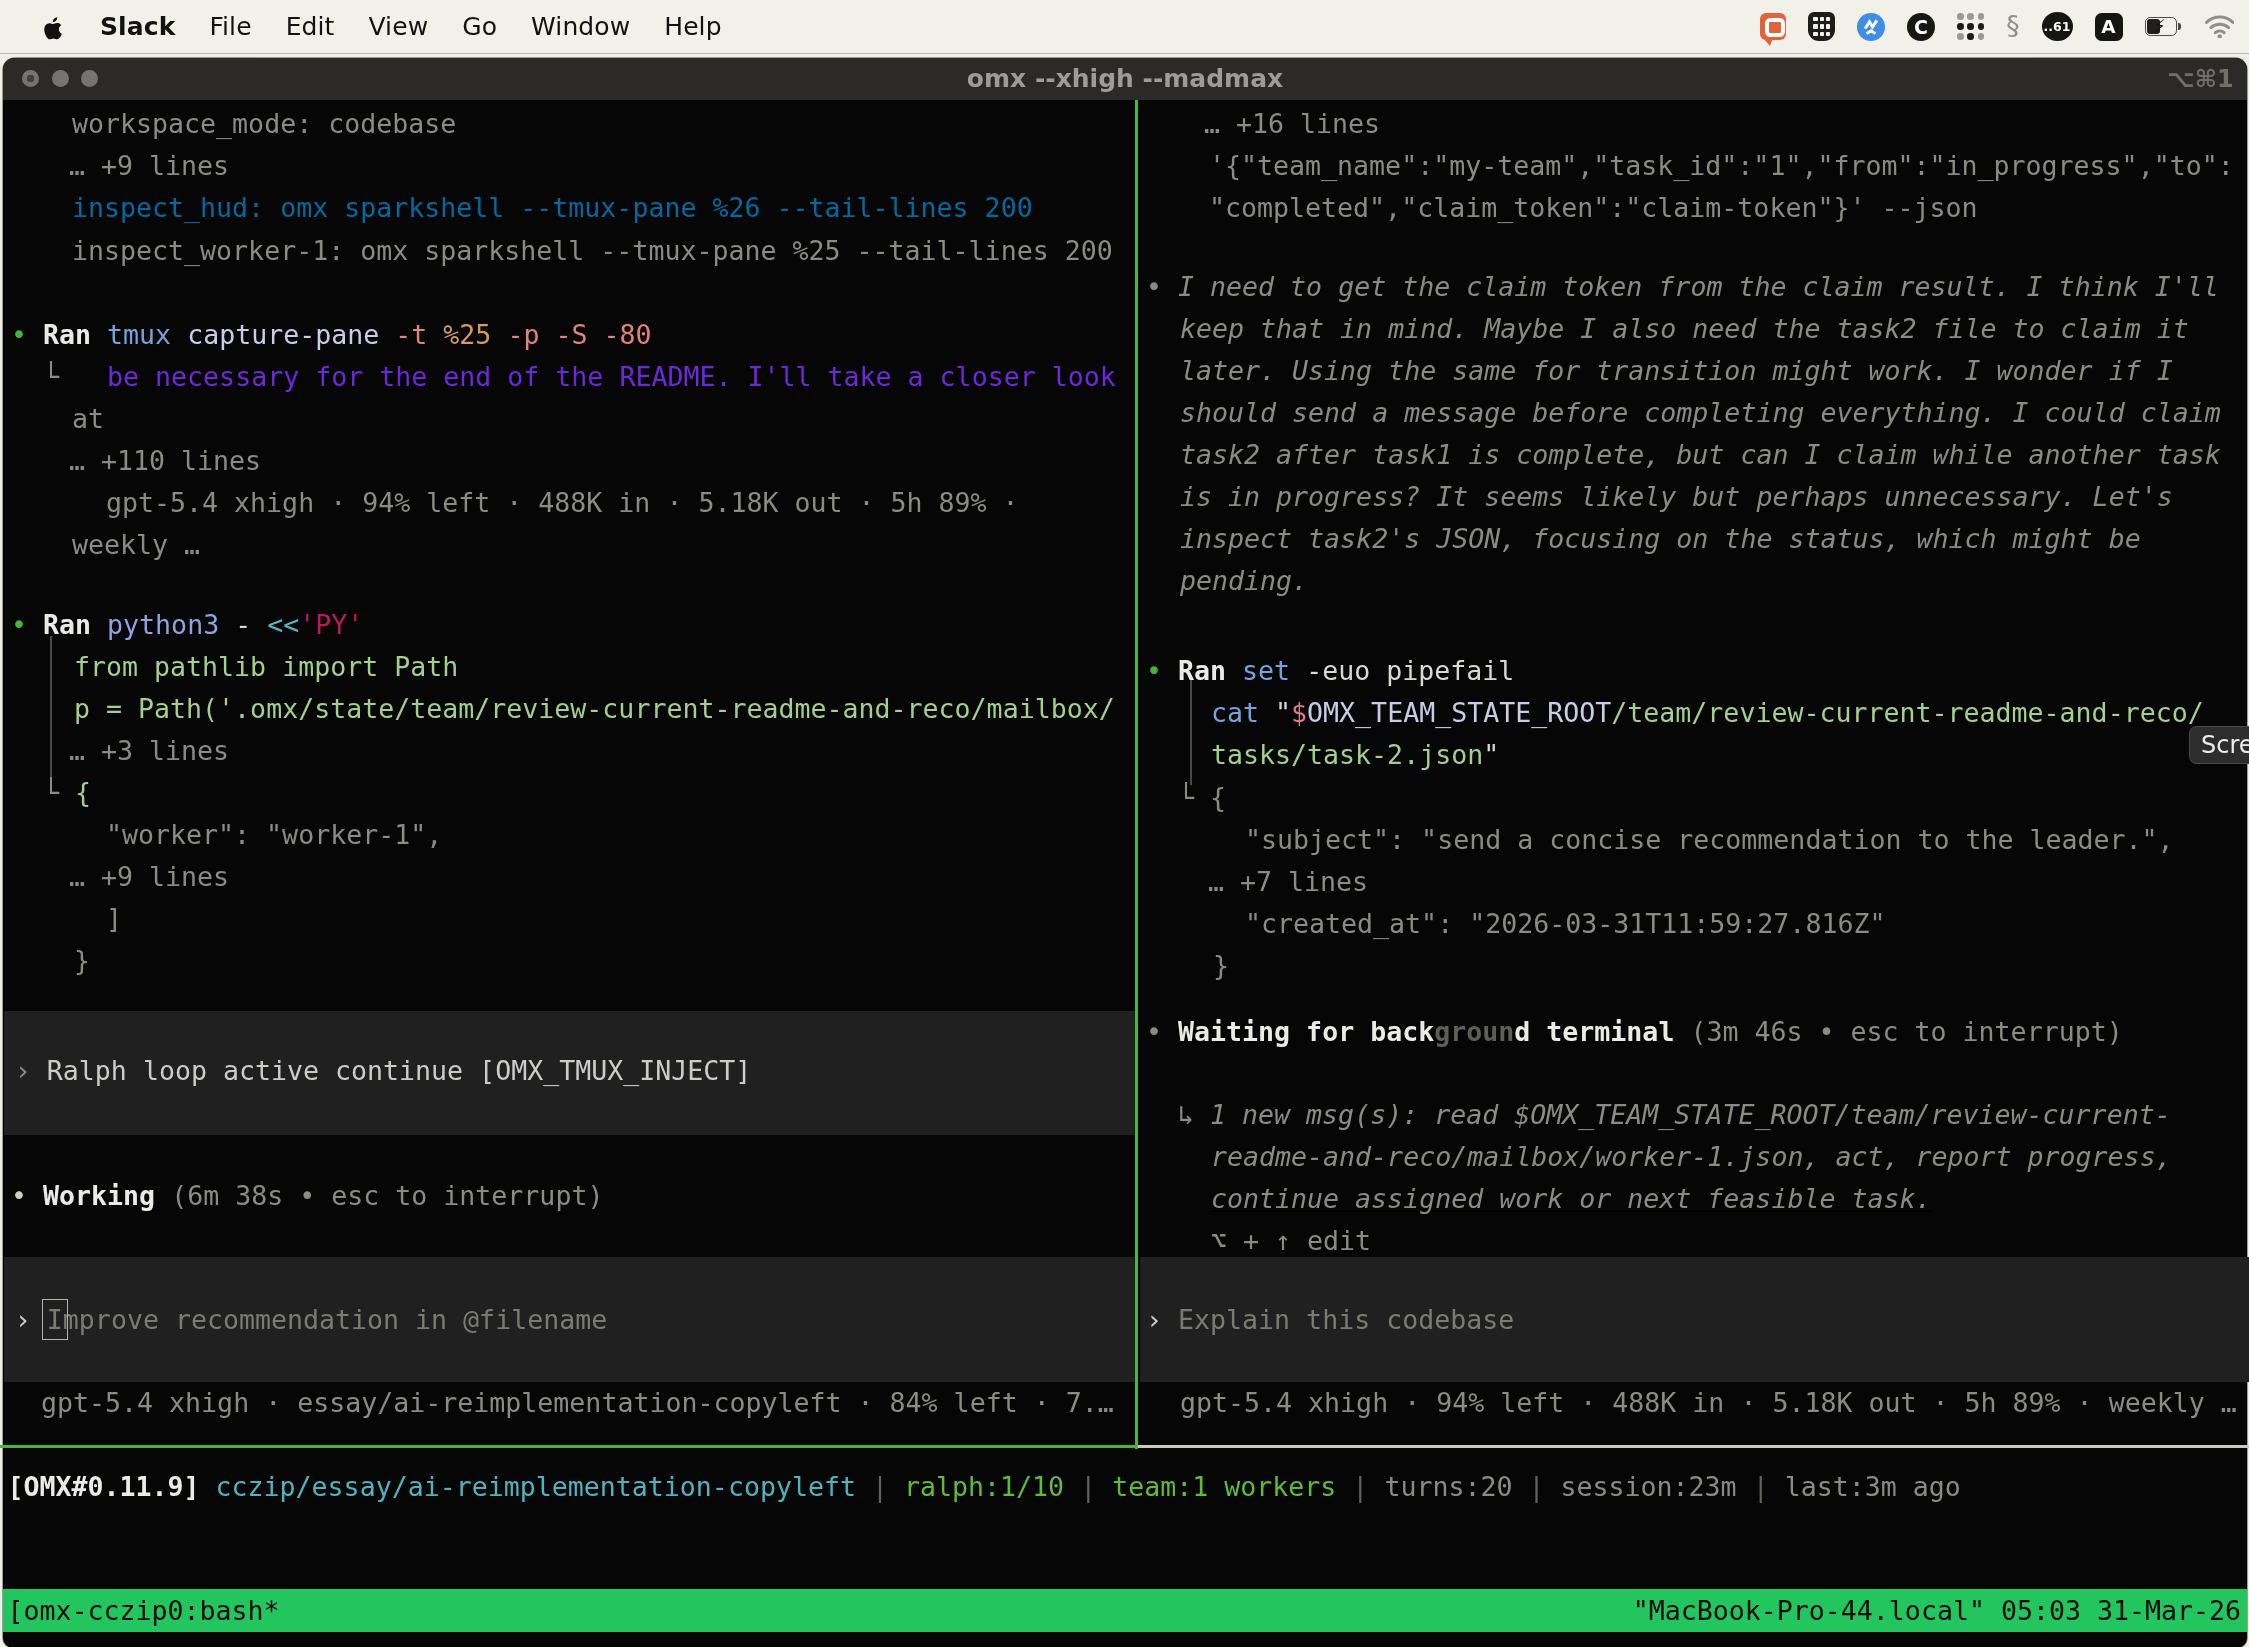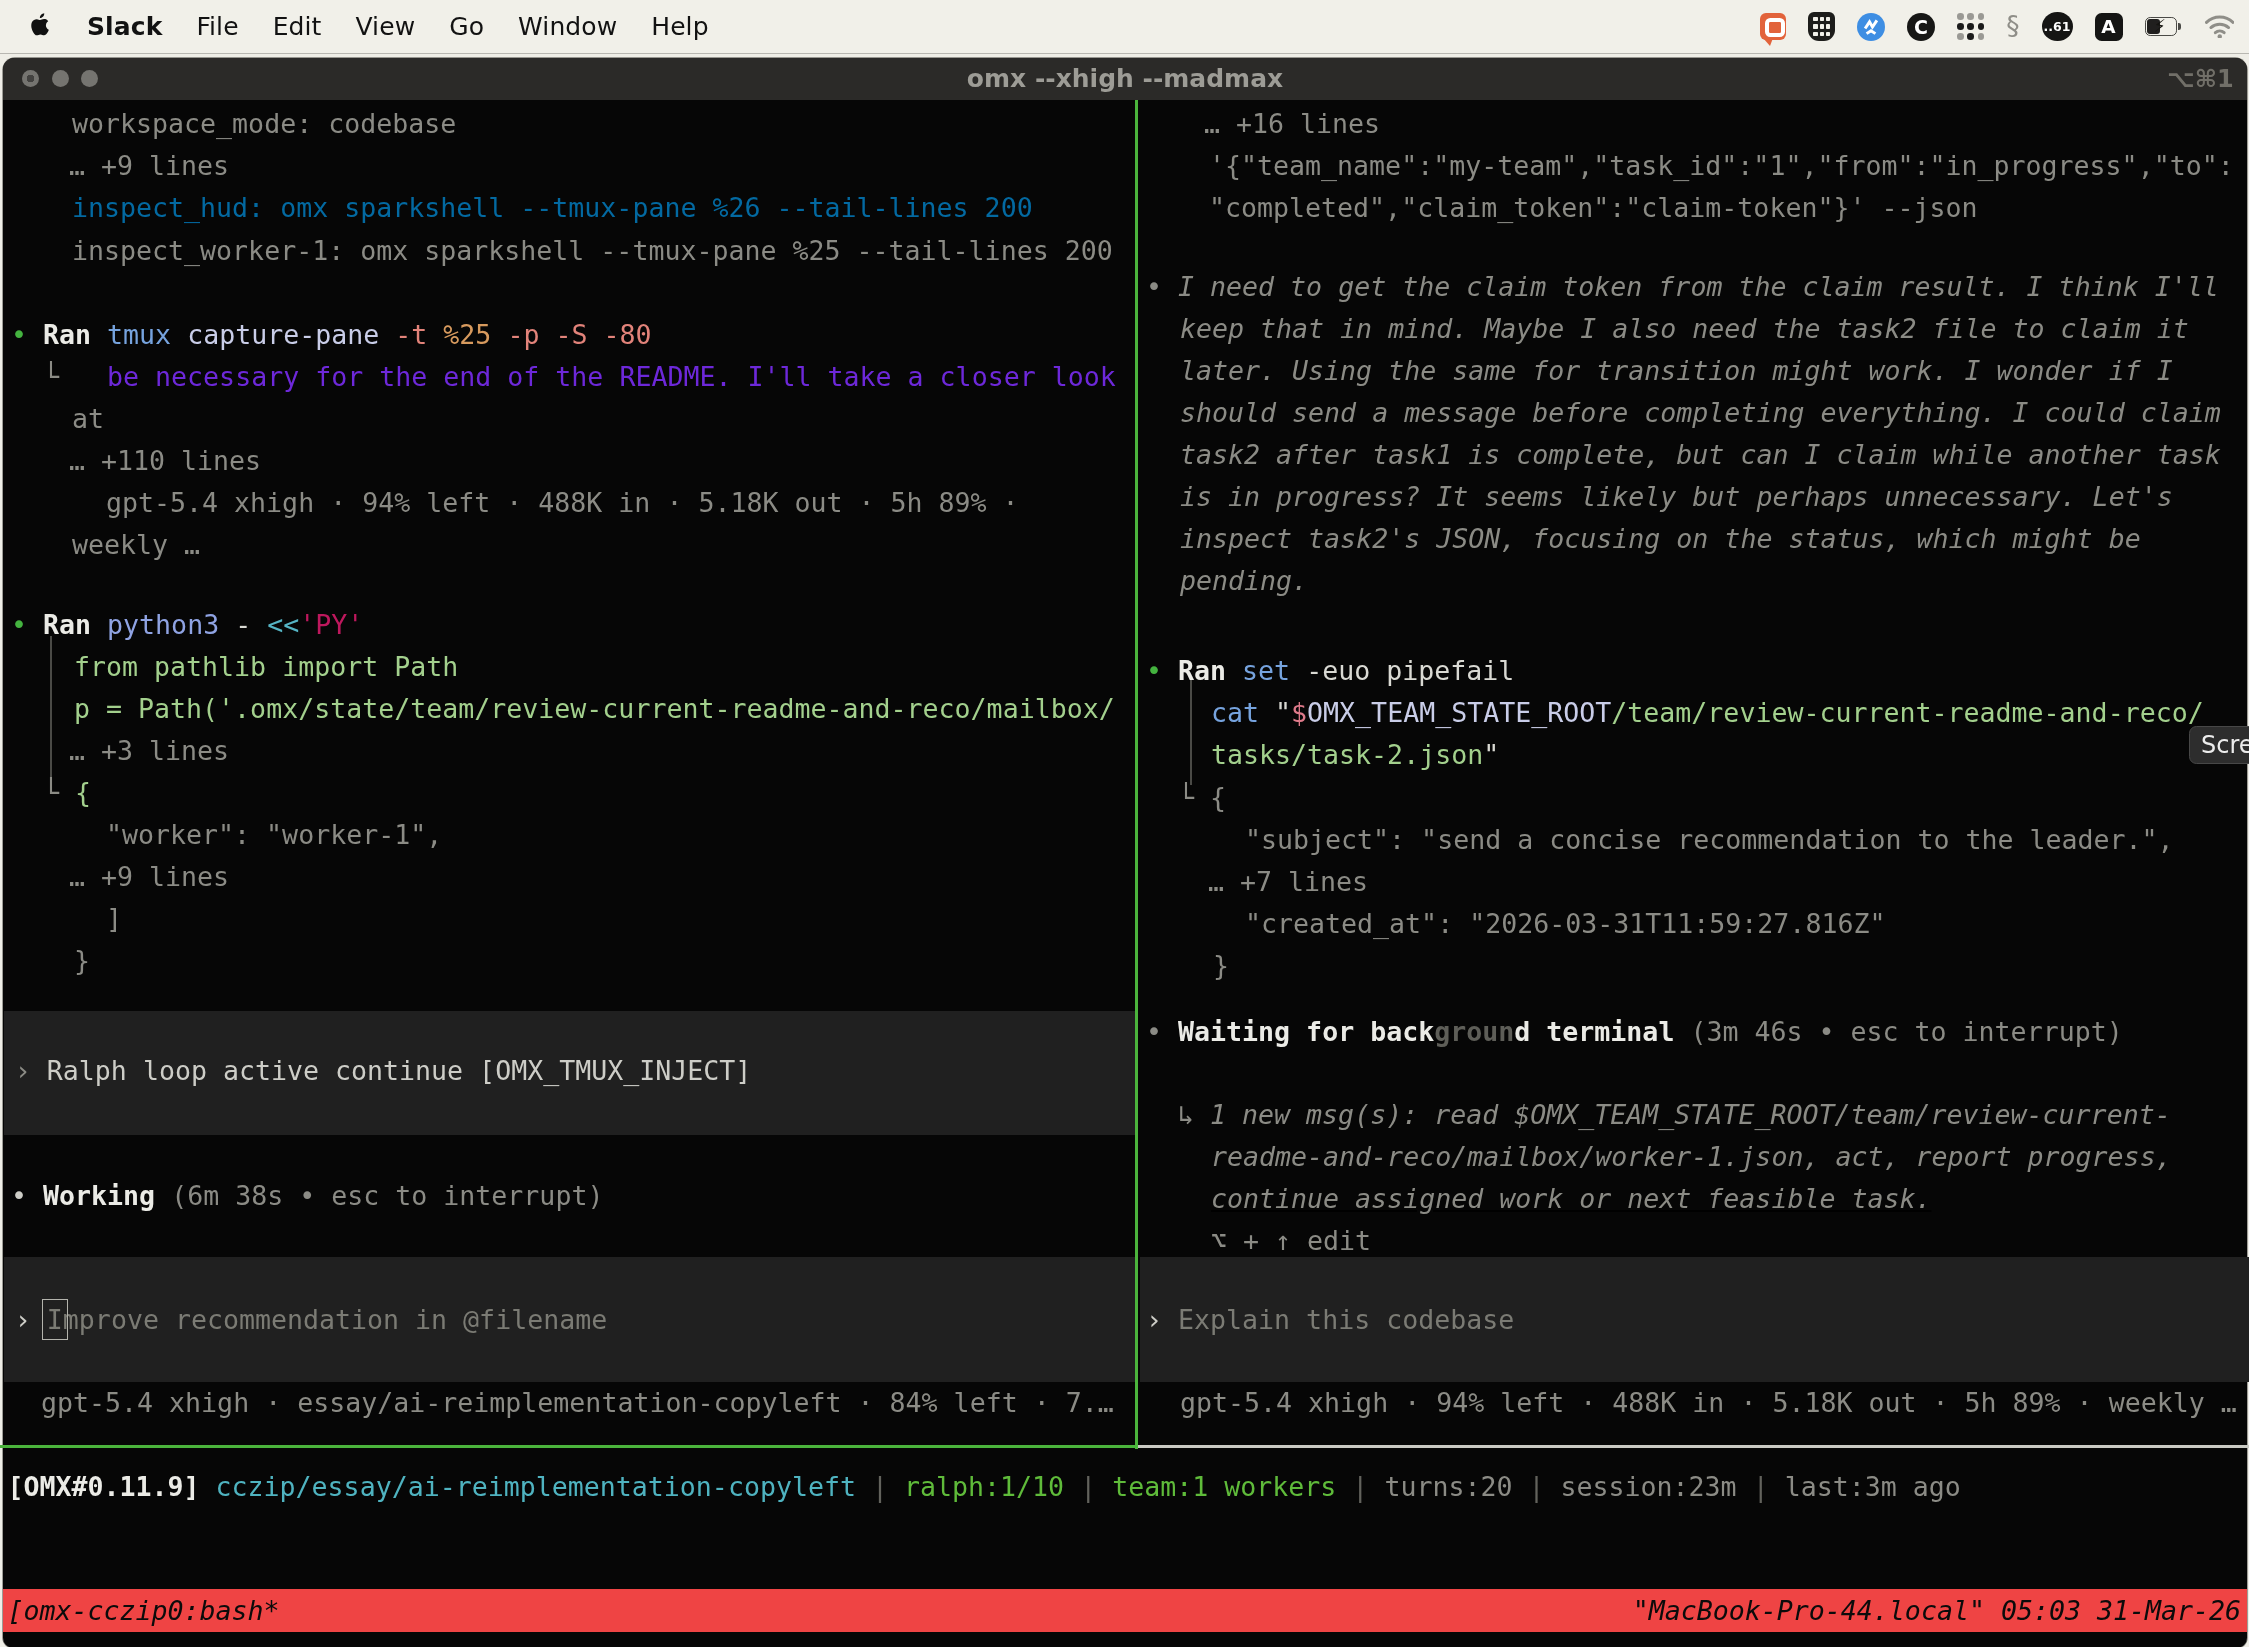--- a/index.html
+++ b/index.html
@@ -1,21 +1,21 @@
 <!DOCTYPE html>
 <html style="font-size:11.8px"><head>
 <meta charset="utf-8">
 <style>
   html,body{margin:0;padding:0;background:#000;}
   .screen{position:relative;width:2250px;height:1648px;background:#efeee7;overflow:hidden;
           font-family:"DejaVu Sans",sans-serif;}
   
   .menubar{position:absolute;left:0;top:0;width:2250px;height:53px;background:#f1f0e9;
            border-bottom:1.5px solid #b8b7b1;display:flex;align-items:center;justify-content:space-between;}
-  .menu-left{display:flex;align-items:flex-start;gap:0;padding-left:30px;}
+  .menu-left{display:flex;align-items:flex-end;gap:0;padding-left:43px;}
   .apple{width:25px;height:25px;margin-right:32px;display:inline-flex;}
   .apple svg{width:22px;height:25px;fill:#111;}
   .mitem{font-size:25px;color:#121212;margin-right:34px;letter-spacing:0.1px;}
   .mitem.bold{font-weight:bold;}
   .menu-right{display:flex;align-items:center;gap:22px;padding-right:16px;}
   .sicon{display:inline-flex;align-items:center;justify-content:center;}
   .ic-slackbadge{width:26.6px;height:26.6px;background:#e2633b;border-radius:5.9px;position:relative;}
   .ic-slackbadge::before{content:"";position:absolute;left:5.2px;top:4.4px;width:11.8px;height:11.8px;
       border:4.4px solid #fff;border-radius:5.2px;}
   .ic-slackbadge::after{content:"";position:absolute;left:3px;bottom:-5.9px;width:0;height:0;
@@ -223,19 +223,19 @@
   <div class="vdivider" style="background: rgb(75, 180, 60);"></div>
   <div class="hborder-left" style="background: rgb(75, 180, 60);"></div>
   <div class="hborder-right" style="background: rgb(201, 201, 195);"></div>
 
   <div class="tooltip">
     <span>Scre</span>
   </div>
 
   <div class="omxline" id="omx-status"><span style="color: rgb(235, 235, 230); font-weight: bold;">[OMX#0.11.9] </span><span style="color: rgb(79, 179, 192);">cczip/essay/ai-reimplementation-copyleft </span><span style="color: rgb(98, 98, 92);">| </span><span style="color: rgb(95, 187, 58);">ralph:1/10 </span><span style="color: rgb(98, 98, 92);">| </span><span style="color: rgb(95, 187, 58);">team:1 workers </span><span style="color: rgb(98, 98, 92);">| </span><span style="color: rgb(139, 139, 133);">turns:20 </span><span style="color: rgb(98, 98, 92);">| </span><span style="color: rgb(139, 139, 133);">session:23m </span><span style="color: rgb(98, 98, 92);">| </span><span style="color: rgb(139, 139, 133);">last:3m ago</span></div>
 
-  <div class="tmuxbar" style="background: #ef4444; font-style: italic;">
+  <div class="tmuxbar" style="background: #22c55e;">
     <span class="tmux-left">[omx-cczip0:bash*</span>
     <span class="tmux-right">"MacBook-Pro-44.local" 05:03 31-Mar-26</span>
   </div>
 
 </div>
 
 
 </body></html>

